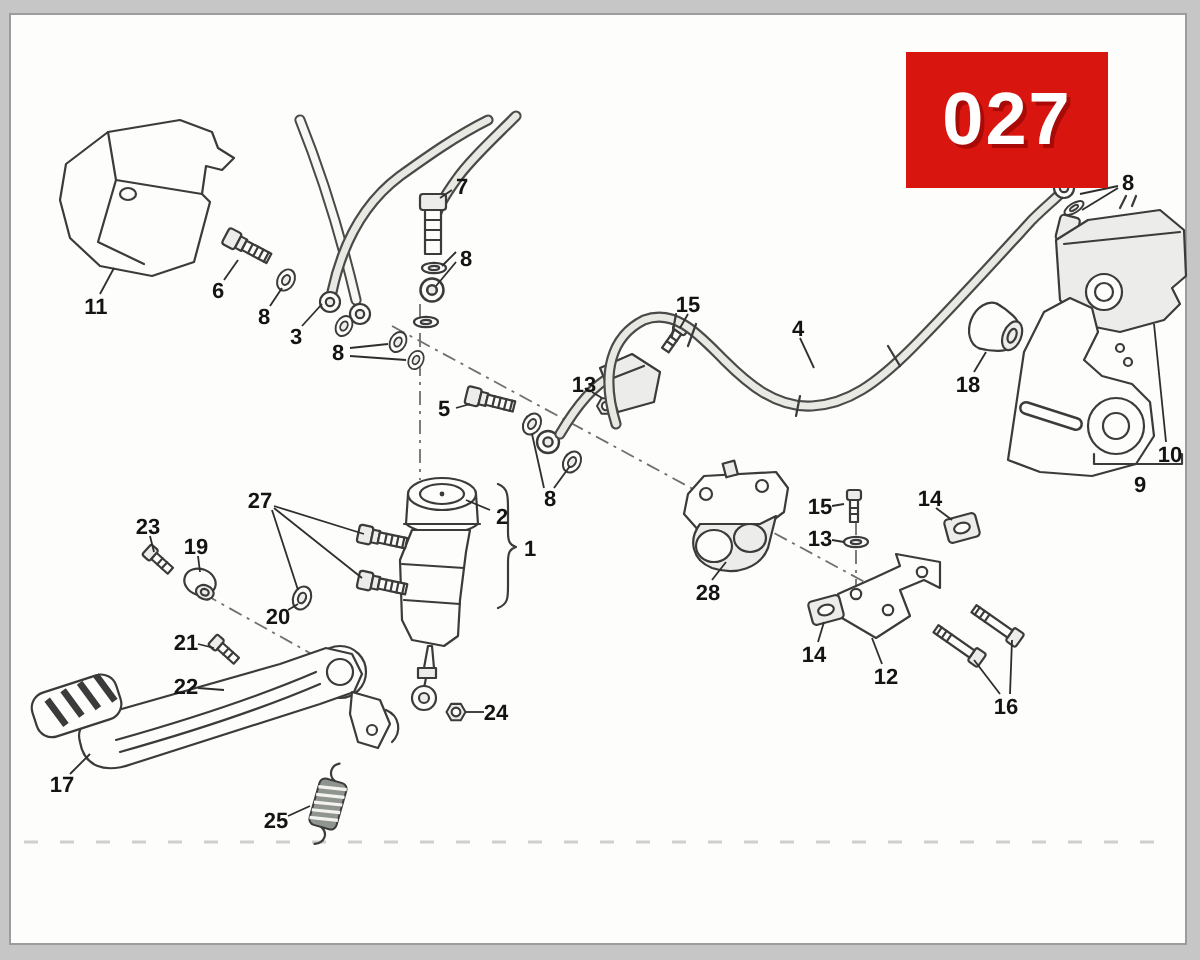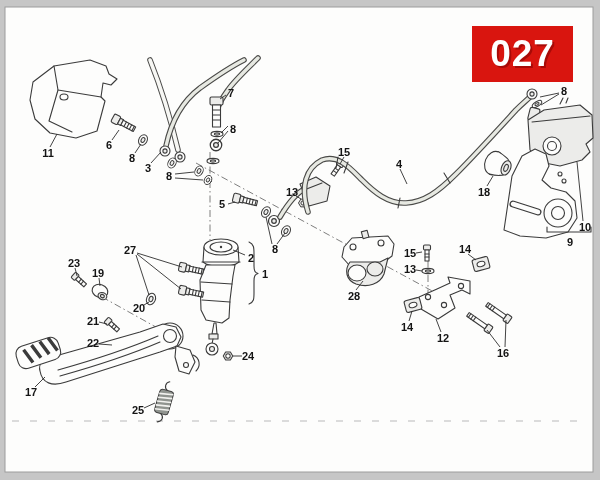--- a/index.html
+++ b/index.html
@@ -2,21 +2,21 @@
 <html><head>
 <meta charset="utf-8">
 <style>
   html,body{margin:0;padding:0;background:#888;}
   .stage{
     position:relative;width:600px;height:480px;overflow:hidden;
     background:#c6c6c6;font-family:"Liberation Sans",sans-serif;
   }
   .stage svg{position:absolute;left:0;top:0;}
   .badge{
-    position:absolute;left:472px;top:26px;width:101px;height:56px;
+    position:absolute;left:453px;top:26px;width:101px;height:68px;
     display:flex;align-items:center;justify-content:center;
     background:#d9150f;color:#fff;font-weight:bold;font-size:37px;
     letter-spacing:1px;text-shadow:2px 2px 0 rgba(120,0,0,.5);
   }
   
   .ln{stroke:#3b3b3b;stroke-width:1.1;fill:none;stroke-linejoin:round;stroke-linecap:round;}
   .fw{fill:#fdfdfc;}
   .fg{fill:#ececea;}
   .hose-out{stroke:#4a4a48;stroke-width:5.6;fill:none;stroke-linecap:round;}
   .hose-in{stroke:#e7e9e2;stroke-width:3.4;fill:none;stroke-linecap:round;}

